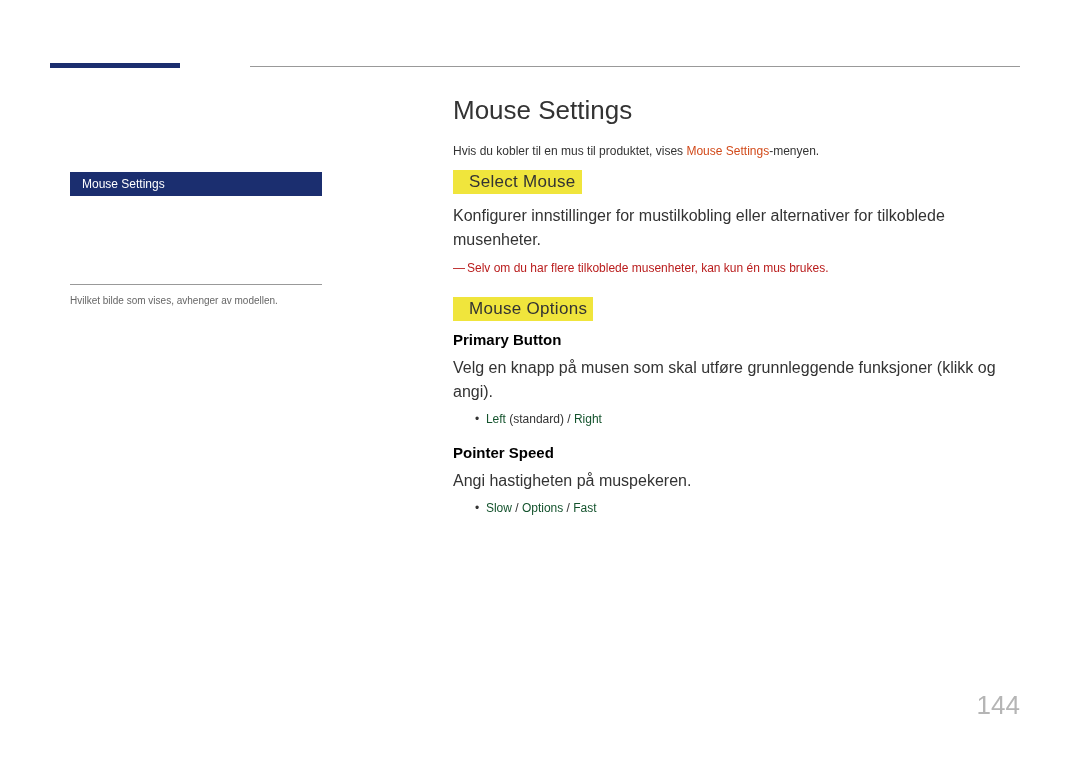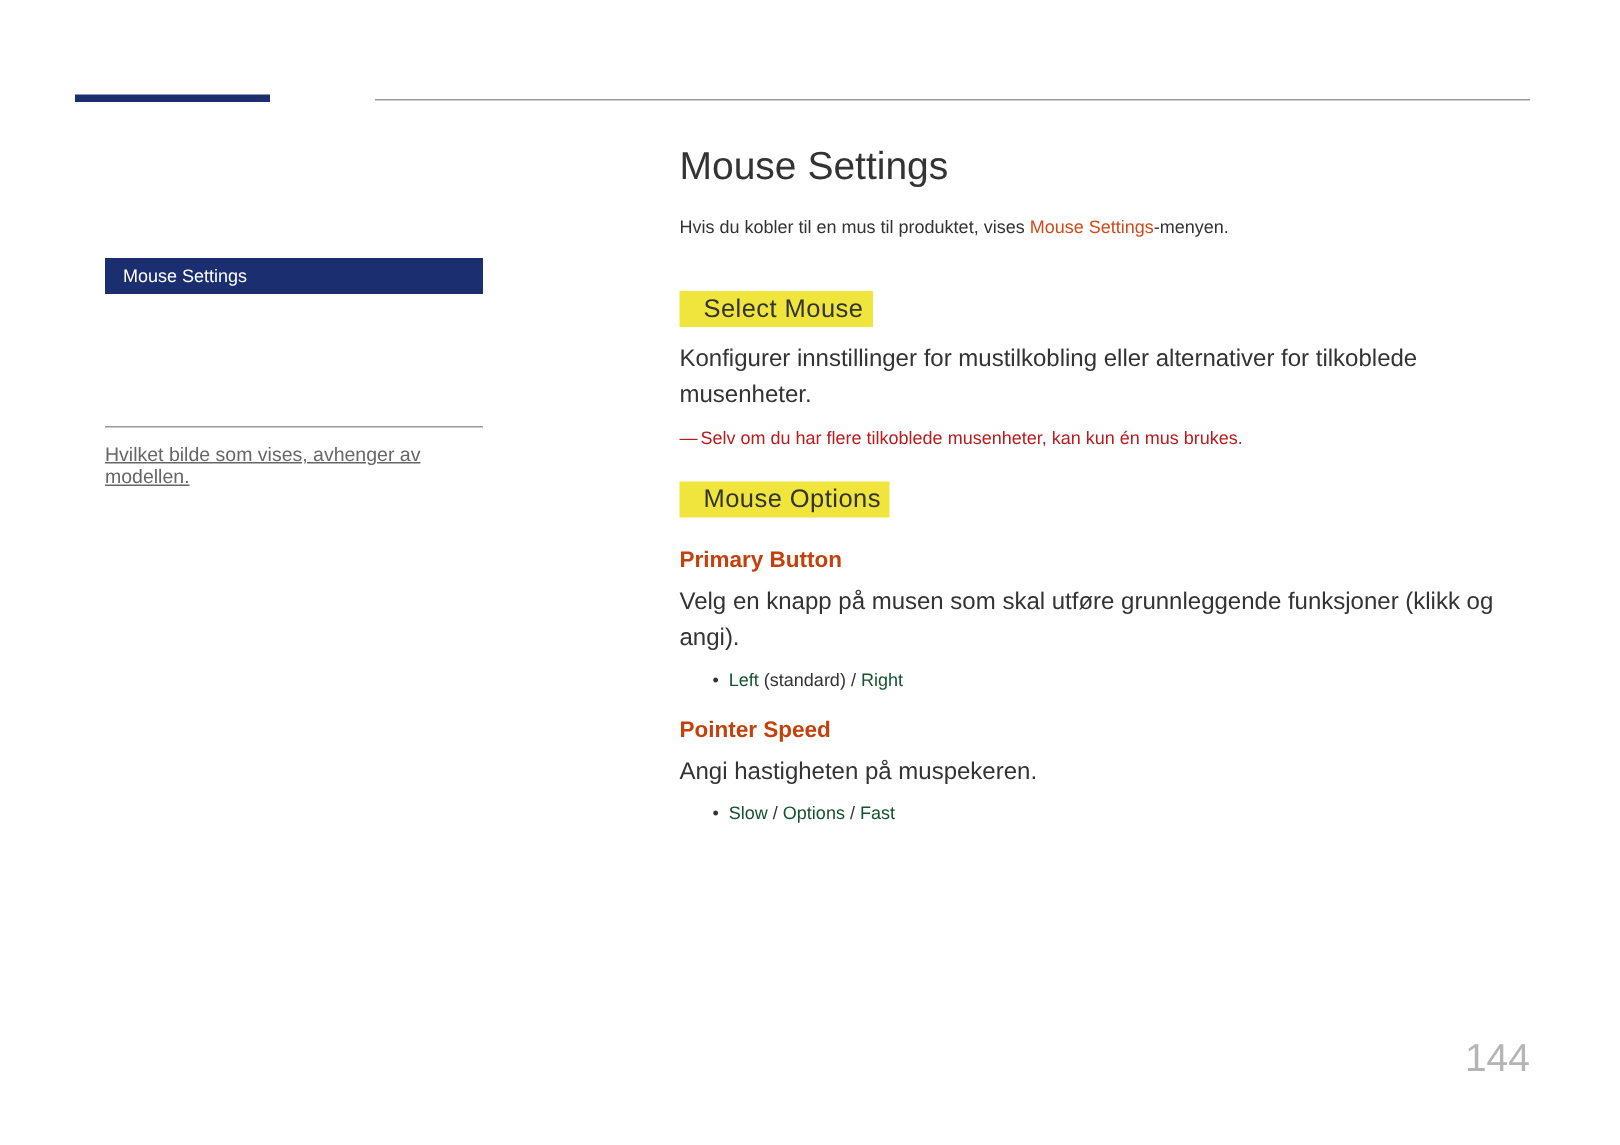--- a/index.html
+++ b/index.html
@@ -36,38 +36,37 @@
     background: #1b2e6f;
     color: #fff;
     font-size: 12px;
     padding: 5px 12px;
   }
   .sidebar-divider {
     border-top: 1px solid #999;
     margin-top: 88px;
   }
   .sidebar-note {
-    font-size: 13px;
+    font-size: 10px;
     color: #666;
     margin-top: 10px;
-    text-decoration: underline;
   }
   .content {
     position: absolute;
     top: 95px;
     left: 453px;
     right: 60px;
   }
   .page-title {
     font-size: 26px;
     font-weight: 400;
     color: #333;
     margin-bottom: 18px;
   }
-  .intro { font-size: 12px; color: #333; margin-bottom: 36px; }
+  .intro { font-size: 12px; color: #333; margin-bottom: 12px; }
   .highlight-ref { color: #d24a1a; }
   .section-heading {
     display: inline-block;
     font-size: 17px;
     font-weight: 400;
     color: #333;
     background: #f0e53c;
     padding: 2px 6px 2px 16px;
     margin-bottom: 10px;
     letter-spacing: 0.3px;
@@ -80,22 +79,21 @@
   }
   .note {
     font-size: 12px;
     color: #b91c1c;
     margin-bottom: 20px;
     line-height: 1.4;
   }
   .dash { display:inline-block; width:14px; text-align:left; }
   .sub-heading {
     font-size: 15px;
-    color: #c2410c;
-    margin-top: 10px;
+    color: #000000;
     margin-bottom: 8px;
   }
   .bullet-row {
     font-size: 12px;
     margin-left: 22px;
     margin-bottom: 18px;
   }
   .bullet-row .sep { color:#333; }
   .opt { color: #14532d; }
   .opt-plain { color:#333; }

